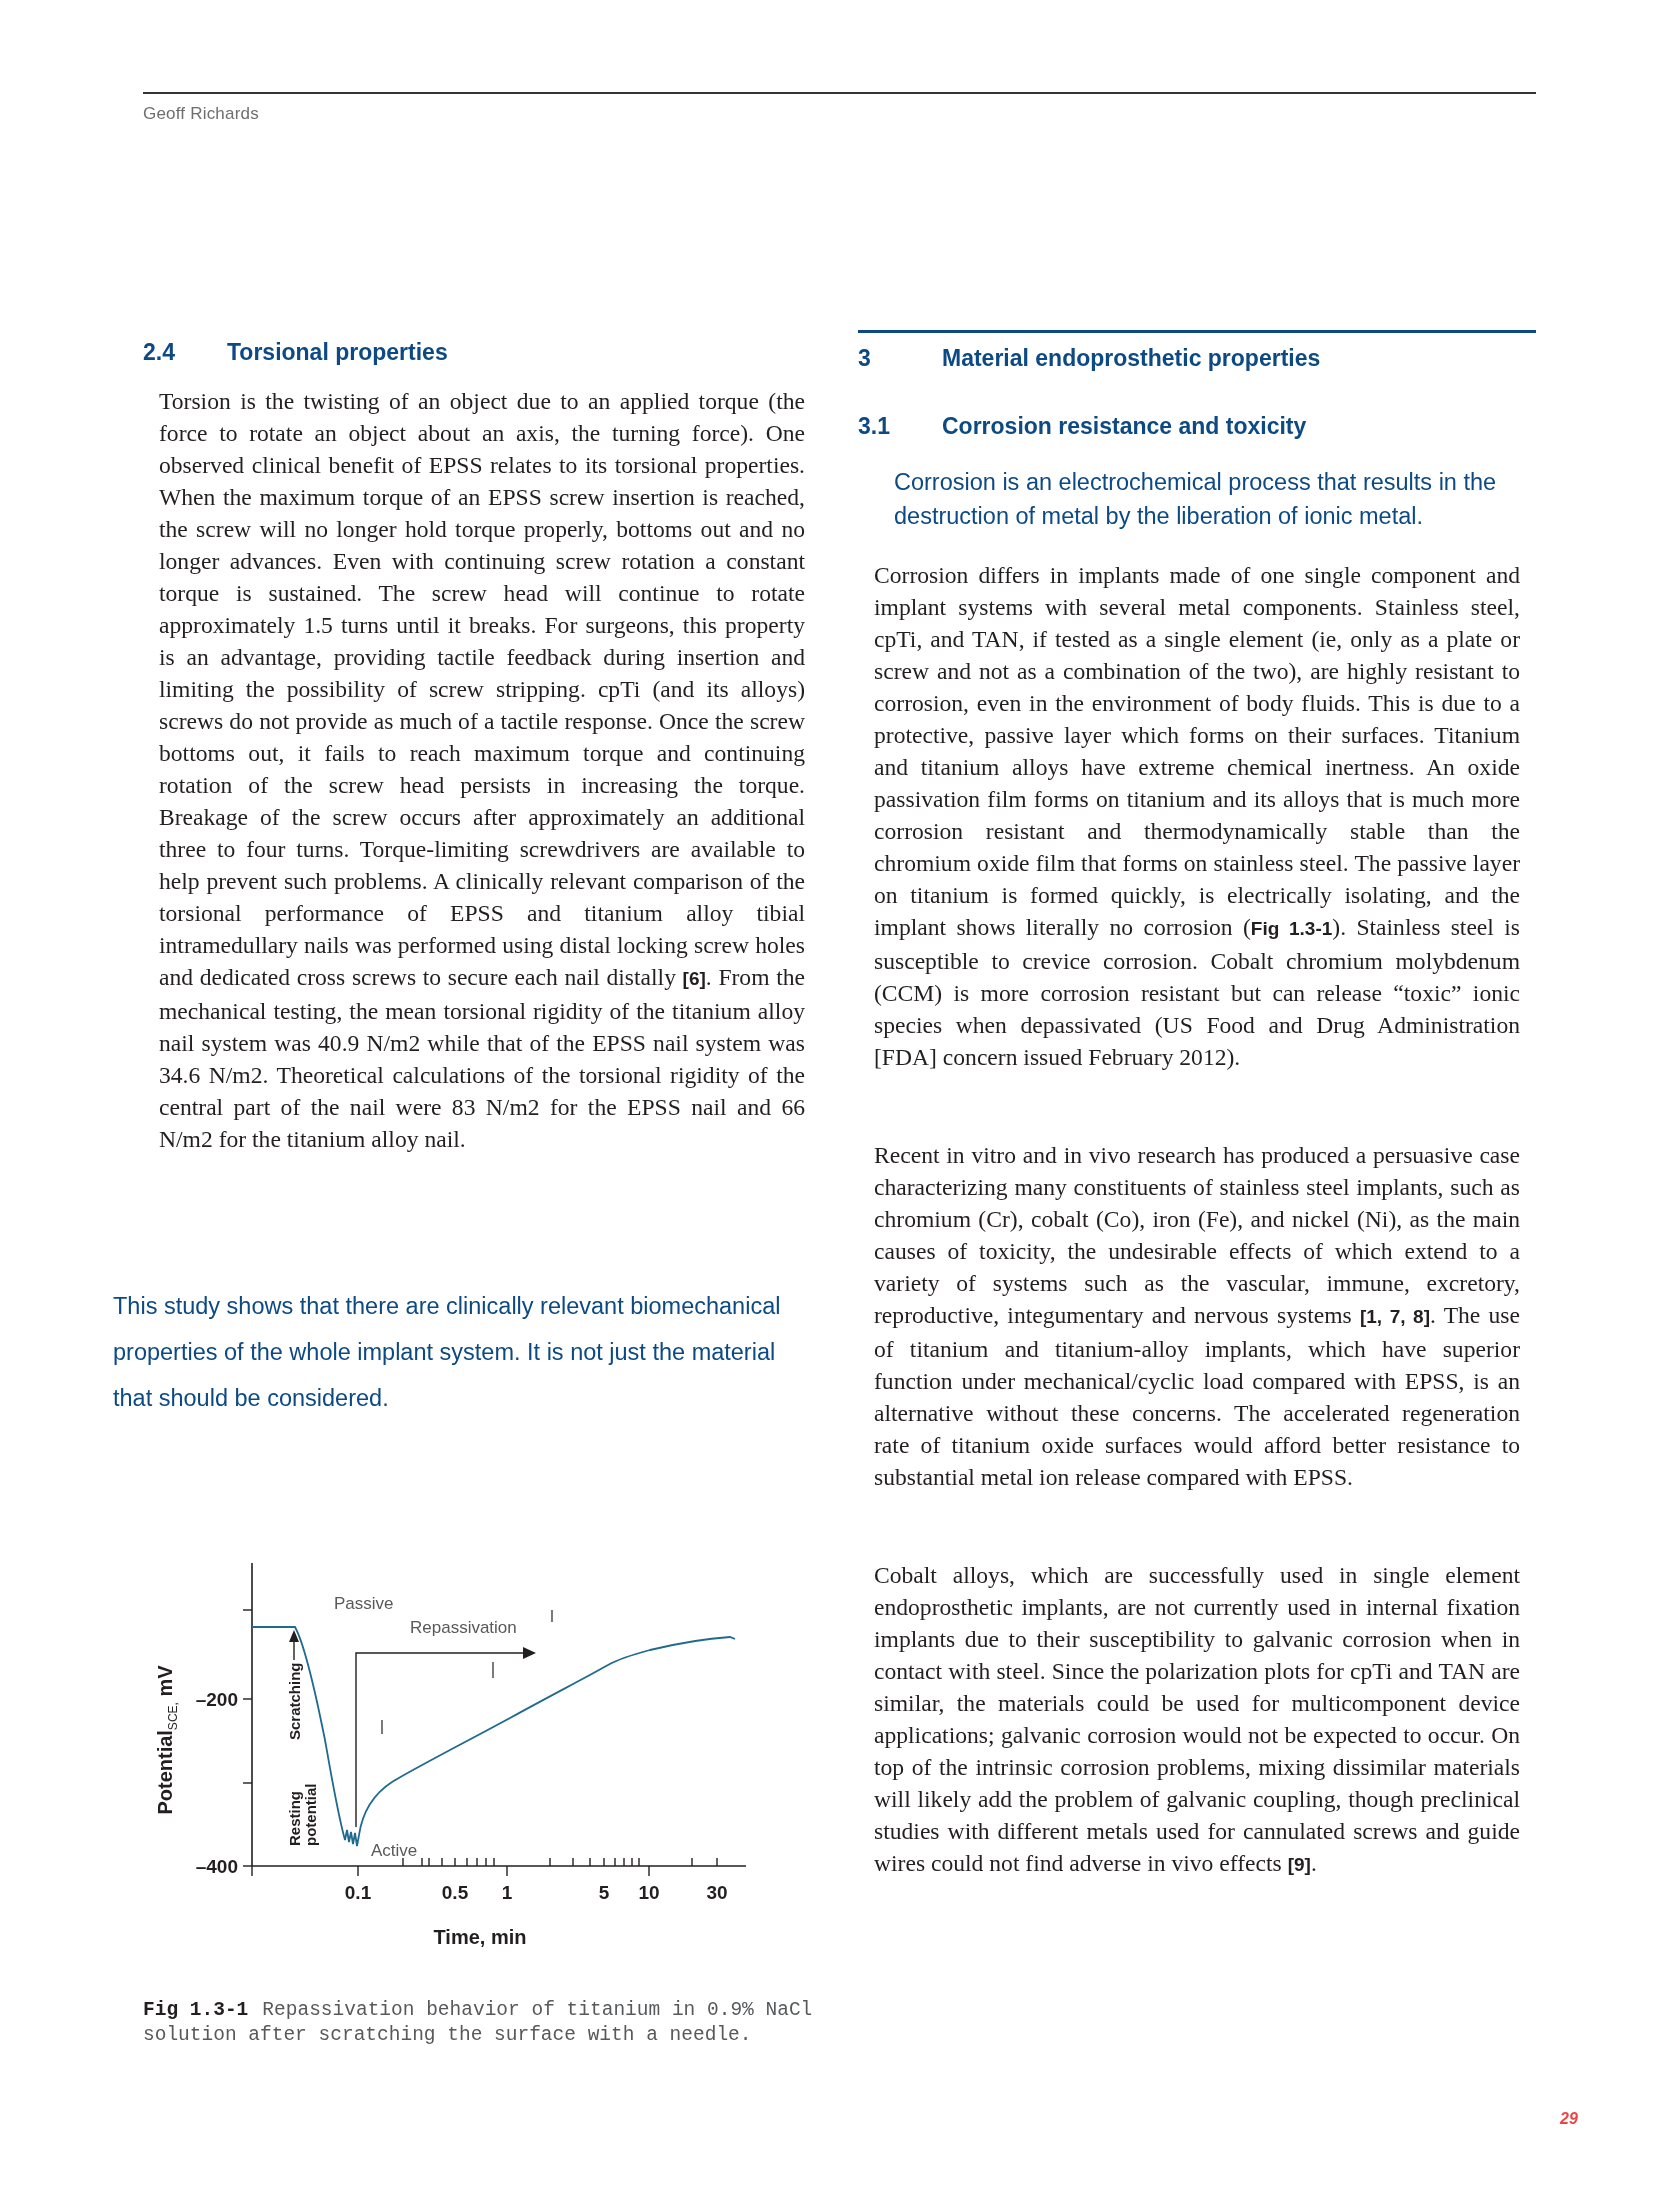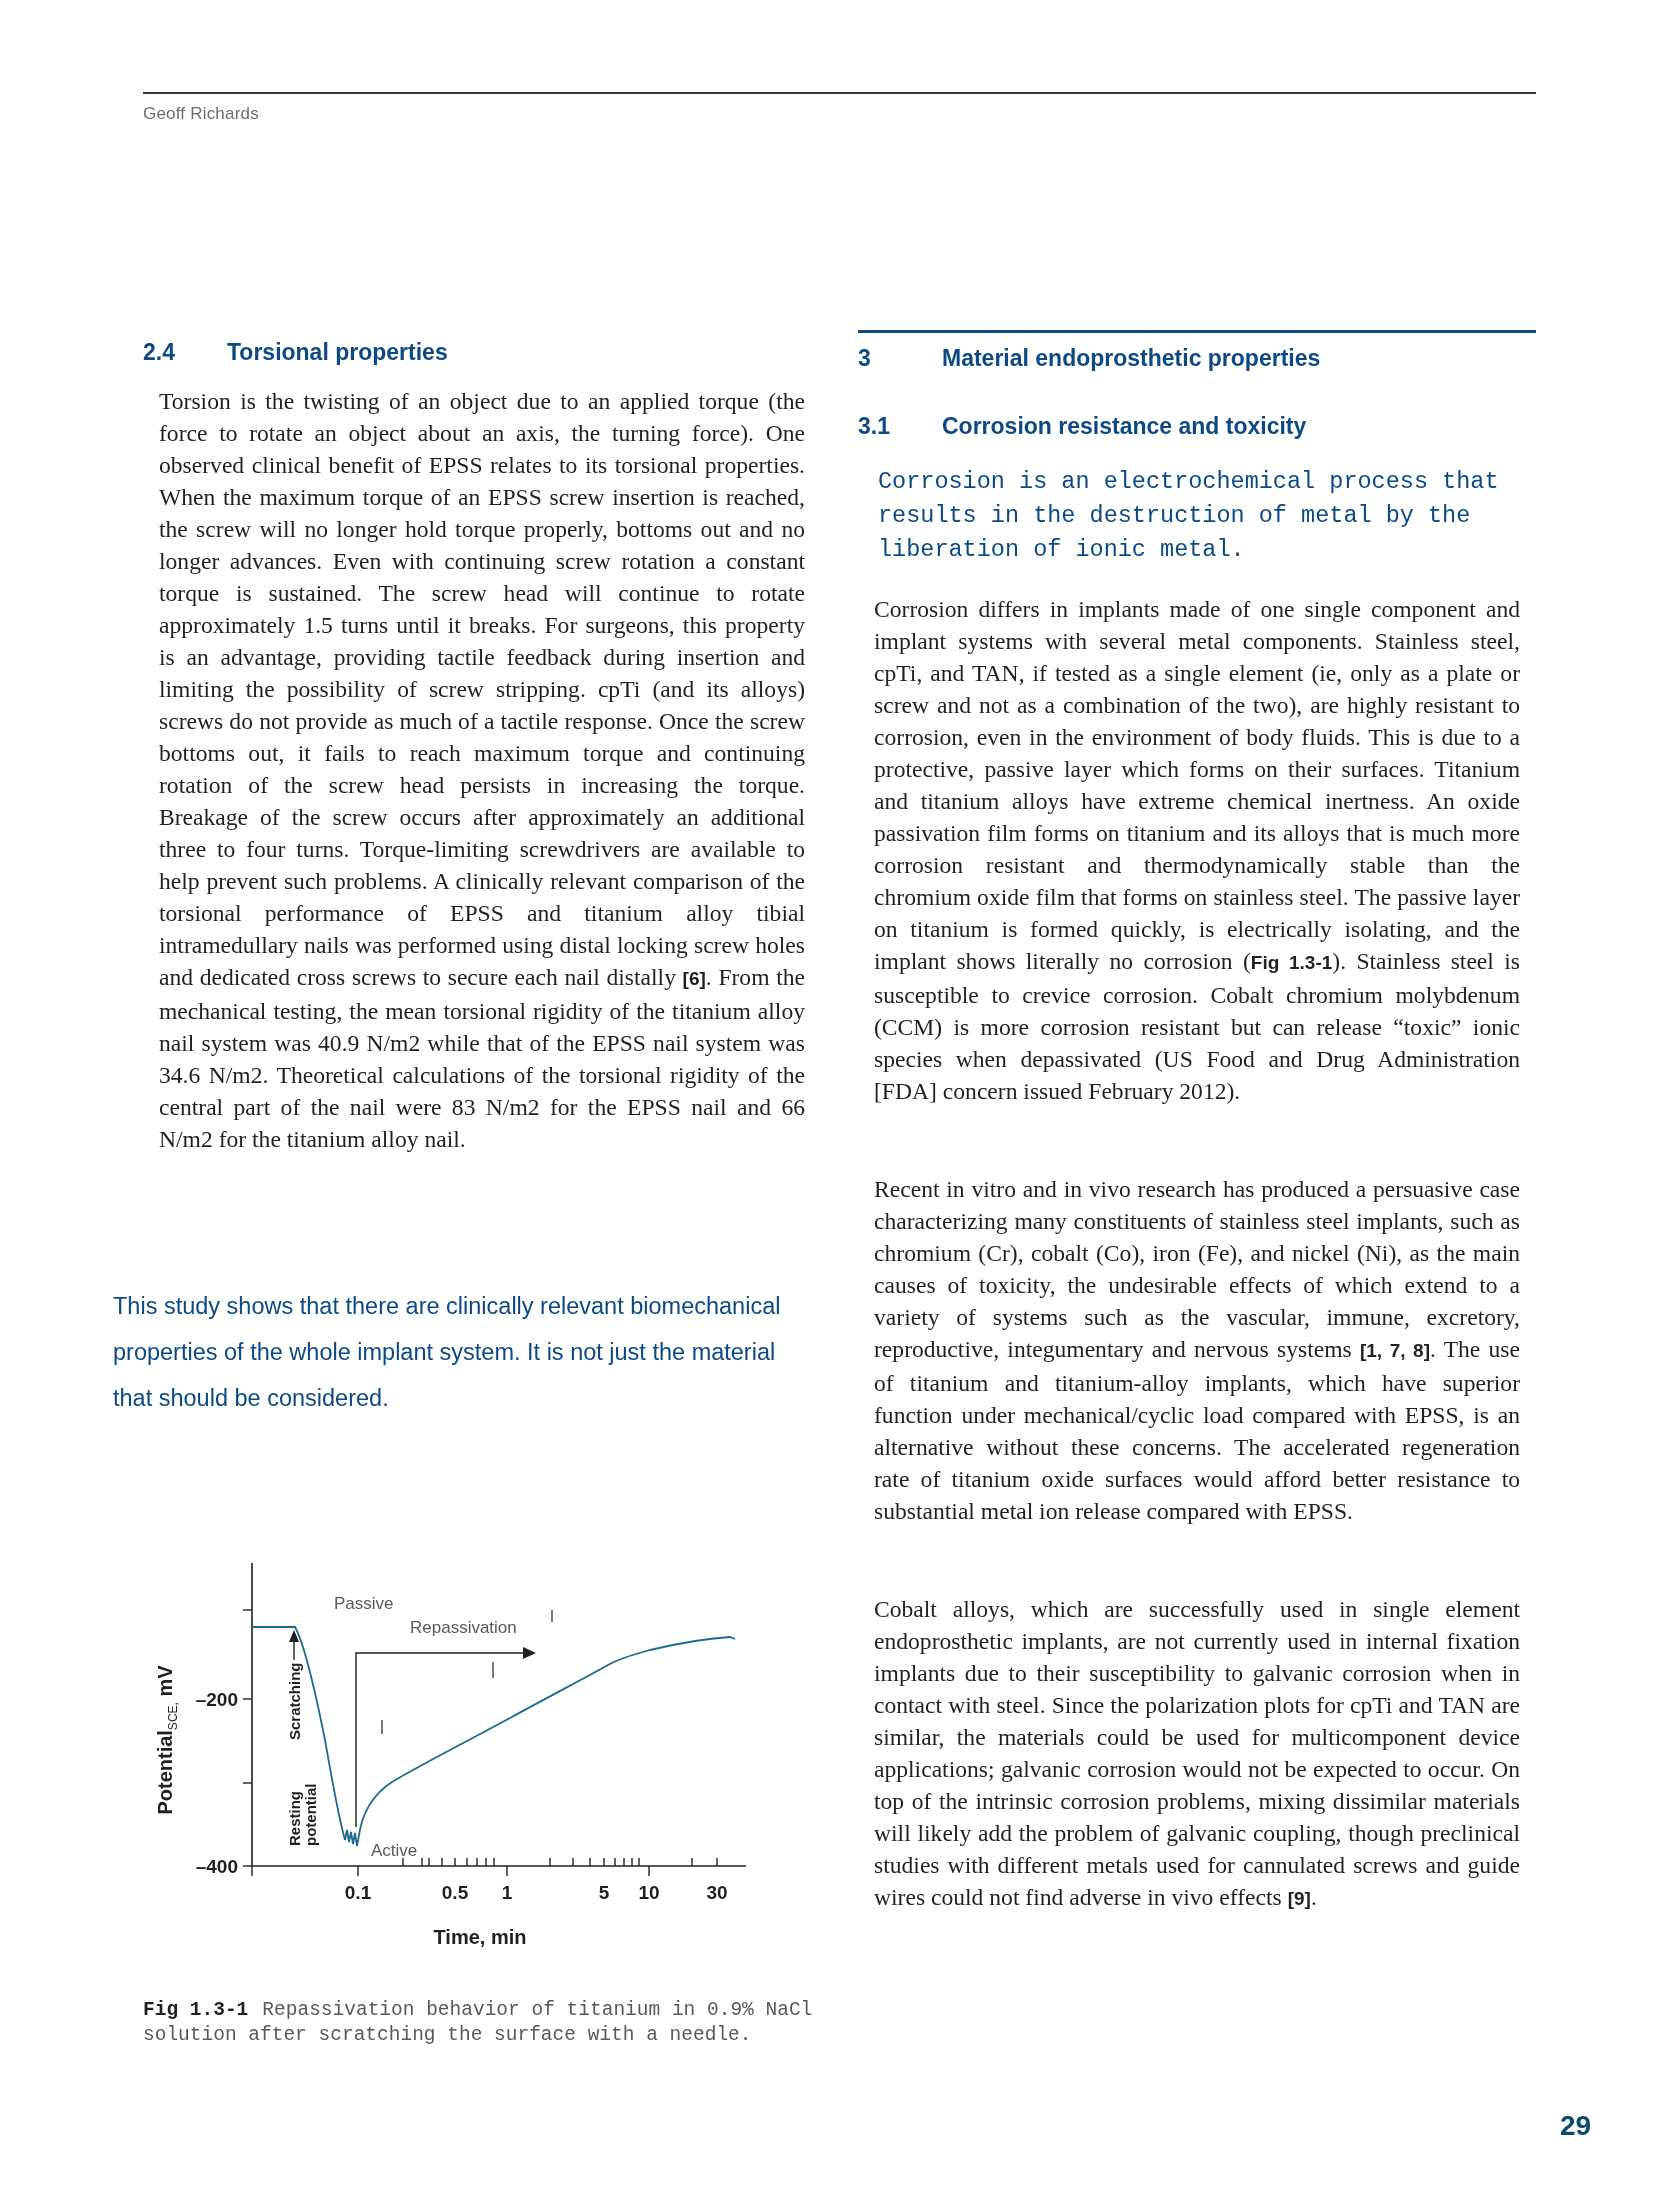--- a/index.html
+++ b/index.html
@@ -8,26 +8,26 @@
   .rule-top { left: 143px; top: 92px; width: 1393px; height: 2px; background: #333; }
   .running-head { left: 143px; top: 104px; font-family: "Liberation Sans", sans-serif; font-size: 17px; color: #6d6e70; font-weight: 300; letter-spacing: 0.2px; text-align: right; }
   .col { position: absolute; width: 678px; }
   .col-left { left: 143px; top: 335px; }
   .col-right { left: 858px; top: 330px; }
   .h2 { font-family: "Liberation Sans", sans-serif; font-weight: bold; color: #0d4a84; font-size: 23px; display: flex; height: 34px; align-items: center; gap: 6px; }
   .h2 .num { width: 78px; }
   .body-text { font-size: 23.6px; line-height: 32px; text-align: justify; hyphens: manual; margin: 16px; }
   .body-text .ref { font-family: "Liberation Sans", sans-serif; font-size: 19px; font-weight: bold; }
   .rule-blue { width: 678px; height: 3px; background: #0d4a84; margin-bottom: 8px; }
-  .pull-right { font-family: Liberation Mono, monospace; color: #0d4a84; font-size: 23.5px; line-height: 34px; margin: 22px 0 26px 20px; width: 650px; }
+  .pull-right { font-family: Liberation Sans, sans-serif; color: #0d4a84; font-size: 23.5px; line-height: 34px; margin: 22px 0 26px 36px; width: 650px; }
   .pull-left { left: 113px; top: 1283px; width: 680px; font-family: "Liberation Sans", sans-serif; color: #0d4a84; font-size: 23.5px; line-height: 46px; }
   .para-gap { height: 33.8px; }
   .caption { left: 143px; top: 1998px; width: 680px; font-family: Liberation Mono, monospace; font-size: 19.5px; line-height: 25px; color: #58595b; font-weight: 300; }
   .caption .fig-label { font-weight: bold; color: #231f20; margin-right: 14px; }
-  .page-number { left: 1560px; top: 2110px; font-family: "Liberation Sans", sans-serif; font-weight: bold; font-size: 28px; color: #0c4a6e; }
+  .page-number { left: 1560px; top: 2110px; font-family: "Liberation Sans", sans-serif; font-weight: bold; font-size: 16px; color: #ef4444; font-style: italic; }
   .chart { left: 140px; top: 1550px; width: 690px; height: 420px; }
   .chart svg text { font-family: "Liberation Sans", sans-serif; }
 </style>
 </head>
 <body>
 
 <div class="abs rule-top"></div>
 <div class="abs running-head">Geoff Richards</div>
 
 <div class="col col-left">

